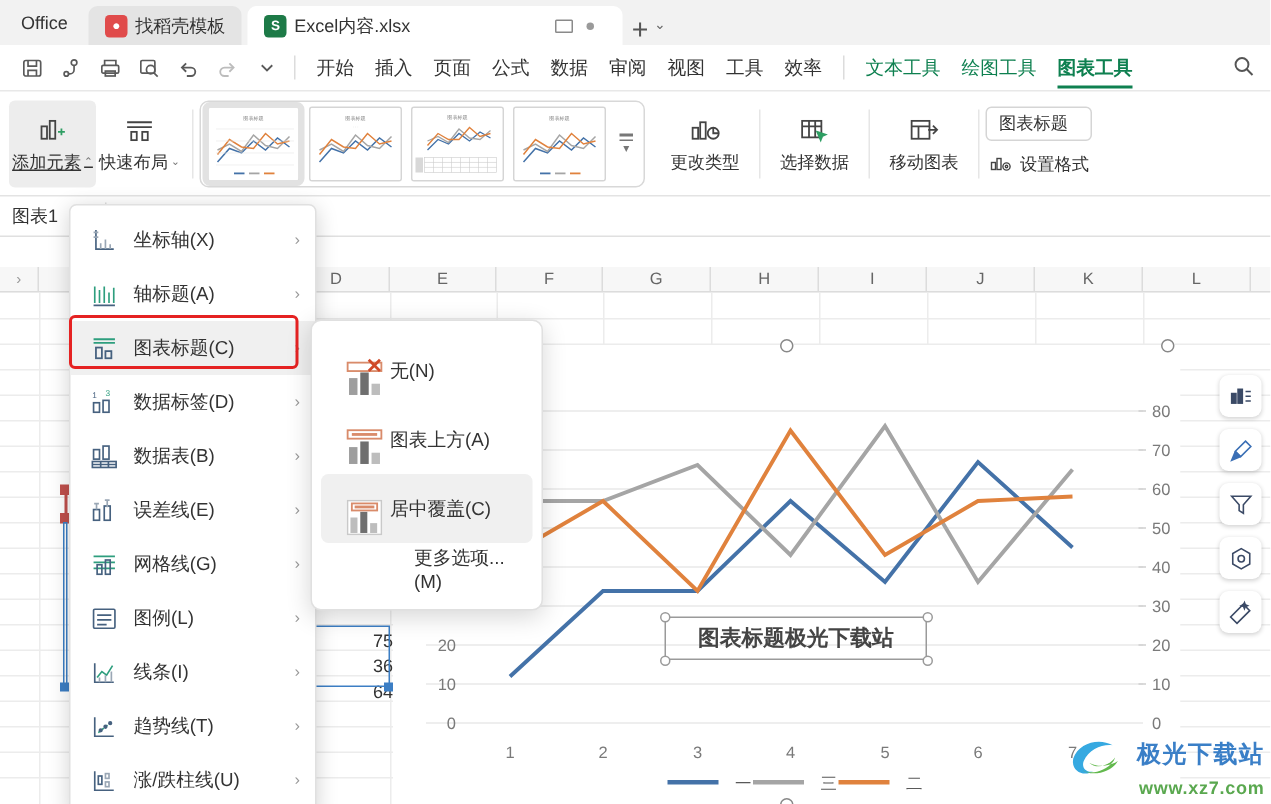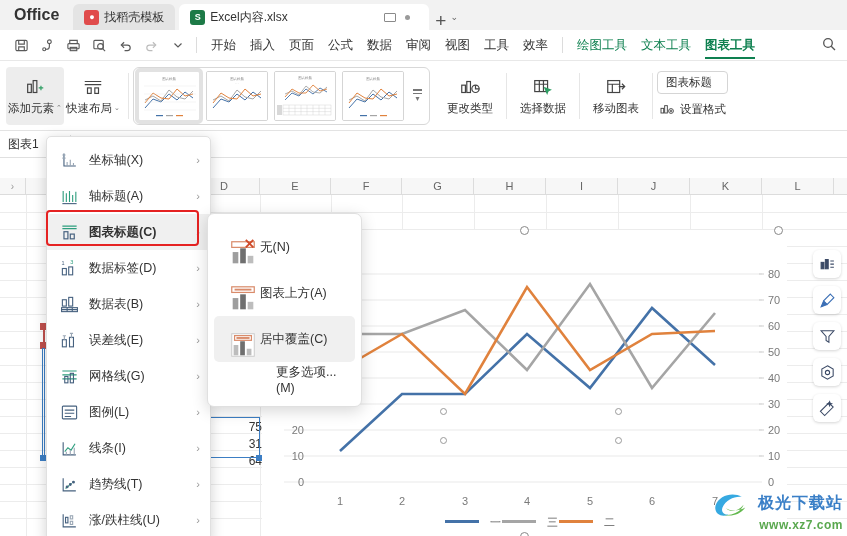--- a/index.html
+++ b/index.html
@@ -10,22 +10,22 @@
   }
   #app { position: relative; width: 847px; height: 536px; }
 
   
   .tabbar {
     height: 30px; background: #f2f2f2;
     display: flex; align-items: flex-end; padding-left: 0px;
     position: relative; z-index: 5;
   }
   .office-btn {
-    font-size: 16px; color: #333; padding: 12px 14px;
-    height: 30px; display: flex; align-items: center; font-weight: bold;
+    font-size: 12px; color: #333; padding: 12px 14px;
+    height: 30px; display: flex; align-items: center;
   }
   .doc-tab {
     height: 26px; display: flex; align-items: center; gap: 5px;
     padding: 0 11px; font-size: 12px; color: #333;
     border-radius: 6px 6px 0 0; white-space: nowrap;
   }
   .doc-tab.inactive { background: #e4e4e4; }
   .doc-tab.active { background: #ffffff; width: 250px; position: relative; }
   .tab-ic {
     width: 15px; height: 15px; border-radius: 3px; flex: 0 0 auto;
@@ -67,21 +67,21 @@
     height: 70px; background: #fff; display: flex; align-items: center;
     position: relative; z-index: 4; border-bottom: 1px solid #e3e3e3;
   }
   .rgroup { display: flex; align-items: center; height: 70px; padding: 0 6px; }
   .rsep { width: 1px; height: 46px; background: #e6e6e6; }
   .rbtn {
     width: 58px; height: 58px; display: flex; flex-direction: column;
     align-items: center; justify-content: center; gap: 3px;
     font-size: 11.5px; color: #333; border-radius: 4px; text-align: center;
   }
-  .rbtn.sel { background: #ededed; }
+  .rbtn.sel { background: #ededed; text-decoration: underline; }
   .rbtn .lbl { display: flex; align-items: center; gap: 2px; white-space: nowrap; }
   .caret { font-size: 7px; color: #777; }
   .gallery {
     display: flex; align-items: center; gap: 6px; height: 58px;
     border: 1px solid #d8d8d8; border-radius: 6px; padding: 0 4px; margin: 0 4px;
   }
   .thumb {
     width: 62px; height: 50px; border: 1px solid #d5d5d5; background: #fff;
     border-radius: 2px; position: relative; overflow: hidden;
   }
@@ -166,21 +166,21 @@
     border-radius: 5px; box-shadow: 0 3px 14px rgba(0,0,0,.18);
     z-index: 20; padding: 5px 0;
   }
   .menurow {
     display: flex; align-items: center; height: 36px; padding: 0 10px 0 13px;
     font-size: 12.5px; color: #333; gap: 10px; position: relative;
   }
   .menurow .mlbl { flex: 1; white-space: nowrap; }
   .menurow .marrow { font-size: 11px; color: #999; }
   .menurow.hl { background: #f0f0f0; }
-  .menurow.boxed { position: relative; font-weight: bold; }
+  .menurow.boxed { position: relative; }
   .redbox {
     position: absolute; border: 2.5px solid #e52222; border-radius: 4px;
     pointer-events: none; z-index: 21;
   }
   .micon { width: 19px; height: 19px; flex: 0 0 auto; }
   .micon svg { display: block; }
 
   .submenu {
     position: absolute; background: #fff; border: 1px solid #e0e0e0;
     border-radius: 7px; box-shadow: 0 4px 16px rgba(0,0,0,.16);
@@ -273,22 +273,22 @@
     <div class="mi">开始</div>
     <div class="mi">插入</div>
     <div class="mi">页面</div>
     <div class="mi">公式</div>
     <div class="mi">数据</div>
     <div class="mi">审阅</div>
     <div class="mi">视图</div>
     <div class="mi">工具</div>
     <div class="mi">效率</div>
     <span class="vsep"></span>
+    <div class="mi green">文本工具</div>
     <div class="mi green">绘图工具</div>
-    <div class="mi green">文本工具</div>
     <div class="mi green active">图表工具</div>
     <div class="search-ic"><svg width="16" height="16" viewBox="0 0 16 16" fill="none" stroke="#555" stroke-width="1.3">
           <circle cx="7" cy="7" r="4.3"></circle>
           <path d="M10.2 10.2L14 14"></path>
         </svg></div>
   </div>
 
   <div class="ribbon">
     <div class="rgroup">
       <div class="rbtn sel">
@@ -489,21 +489,21 @@
       <div class="gl-v" style="left:331px"></div>
         <div class="gl-v" style="left:402px"></div>
       <div class="gl-v" style="left:474px"></div>
         <div class="gl-v" style="left:546px"></div>
       <div class="gl-v" style="left:618px"></div>
         <div class="gl-v" style="left:690px"></div>
       <div class="gl-v" style="left:762px"></div>
     </div>
 
     <div class="cellval" style="left:218px;top:225px;">75</div>
-    <div class="cellval" style="left:218px;top:242px;">31</div>
+    <div class="cellval" style="left:218px;top:242px;">36</div>
     <div class="cellval" style="left:218px;top:259px;">64</div>
 
     <div class="redmark" style="left:40px;top:128px;"></div>
     <div class="redmark" style="left:40px;top:147px;"></div>
     <div class="redline" style="left:43px;top:135px;width:1.5px;height:12px;"></div>
     <div class="cellsel-box" style="left:41.5px;top:153px;width:3px;height:110px;"></div>
     <div class="cellsel-handle" style="left:40px;top:260px;"></div>
     <div class="cellsel-box" style="left:188px;top:222px;width:72px;height:41px;border-color:#3c7ec4;"></div>
     <div class="cellsel-handle" style="left:256px;top:260px;"></div>
   </div>
@@ -577,20 +577,21 @@
         <rect x="297" y="290" width="34" height="3" fill="#e0823d"></rect>
         <text x="342" y="296" font-size="11" fill="#595959" font-family="DejaVu Sans, sans-serif">二</text>
       </g>
     </svg>
 
     <div class="chart-handle" style="left:258px;top:-4px;"></div>
     <div class="chart-handle" style="left:512px;top:-4px;"></div>
     <div class="chart-handle" style="left:258px;top:302px;"></div>
   </div>
 
+  <div class="charttitle-box" style="left:443px;top:411px;width:175px;height:29px;">图表标题极光下载站</div>
   <div class="tbl-handle" style="left:439.5px;top:407.5px;z-index:8;"></div>
   <div class="tbl-handle" style="left:614.5px;top:407.5px;z-index:8;"></div>
   <div class="tbl-handle" style="left:439.5px;top:436.5px;z-index:8;"></div>
   <div class="tbl-handle" style="left:614.5px;top:436.5px;z-index:8;"></div>
 
   <div class="floatbar">
     <div class="fbtn">
       <svg width="17" height="17" viewBox="0 0 24 24" fill="none" stroke="#3b4a66" stroke-width="1.5">
         <rect x="3" y="9" width="4" height="9" fill="#3b4a66"></rect>
           <rect x="9" y="5" width="4" height="13" fill="#3b4a66"></rect>

